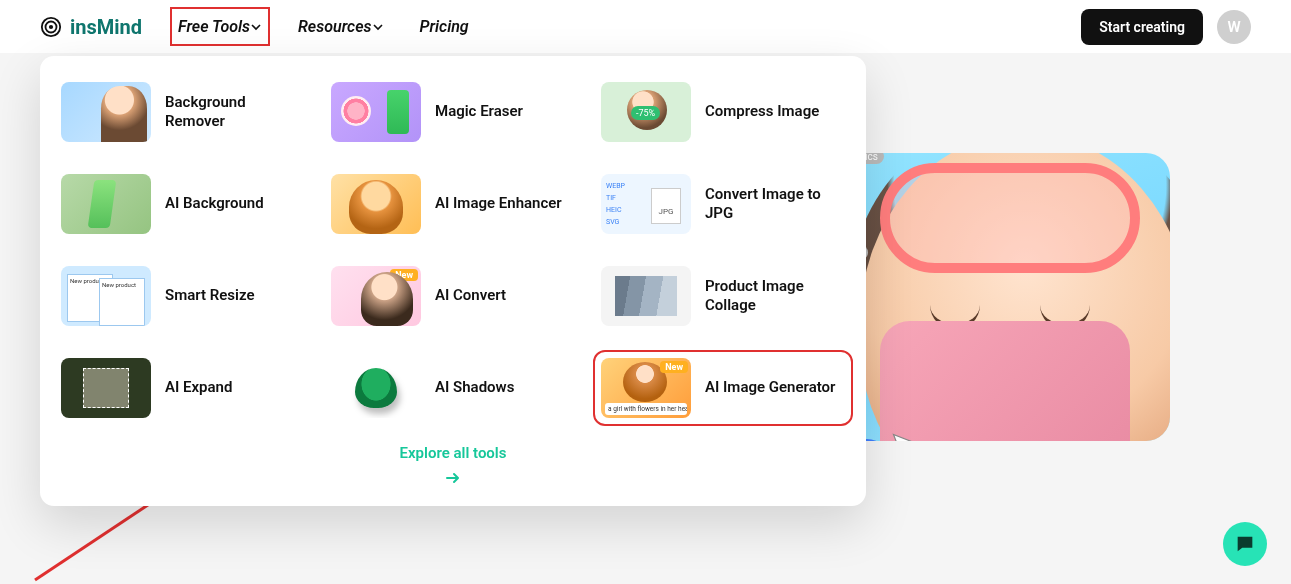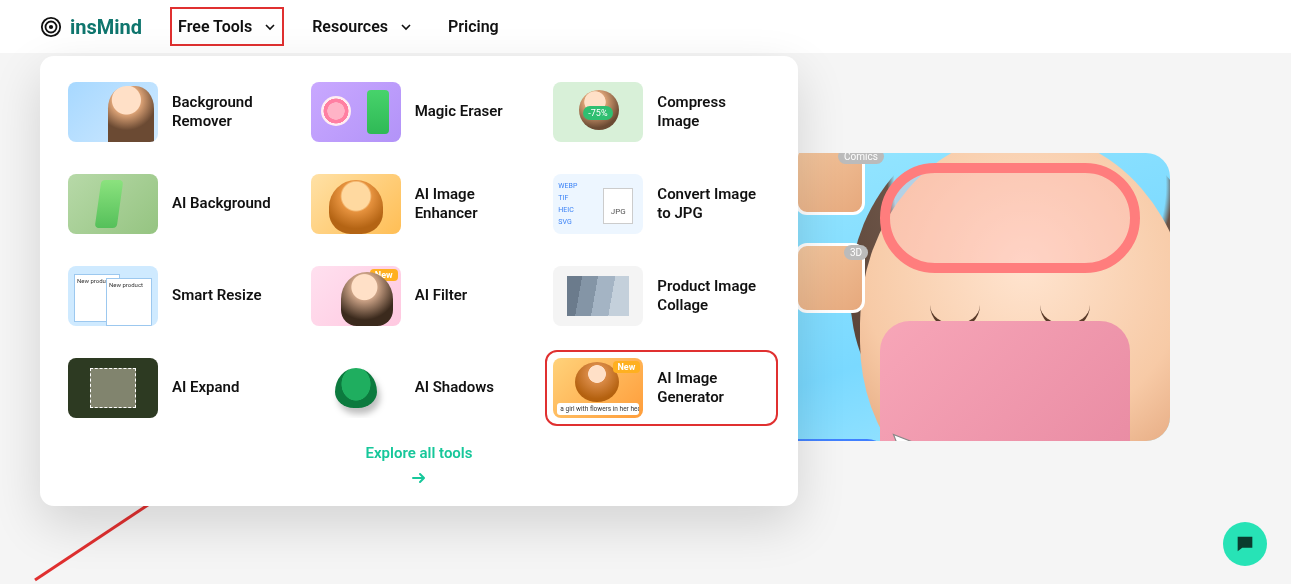--- a/index.html
+++ b/index.html
@@ -3,21 +3,21 @@
 <meta charset="utf-8">
 <style>
   * { margin: 0; padding: 0; box-sizing: border-box; font-family: -apple-system, BlinkMacSystemFont, "Segoe UI", Roboto, Arial, sans-serif; }
   body { width: 1291px; height: 584px; overflow: hidden; background: #fff; position: relative; }
 
   
   .header { height: 53px; display: flex; align-items: center; padding: 0 40px; background: #fff; position: relative; z-index: 5; }
   .logo { display: flex; align-items: center; gap: 8px; font-weight: 700; font-size: 20px; color: #0f766e; }
   .logo svg { width: 22px; height: 22px; }
   .nav { display: flex; align-items: center; gap: 24px; margin-left: 30px; }
-  .nav-item { display: flex; align-items: center; gap: 12px; font-size: 16px; font-weight: 600; color: #111; cursor: pointer; padding: 8px 6px; }
+  .nav-item { display: flex; align-items: center; gap: 0; font-size: 16px; font-weight: 600; color: #111; cursor: pointer; padding: 8px 6px; font-style: italic; }
   .nav-item.highlighted { outline: 2px solid #e03030; outline-offset: 0; }
   .chev { width: 12px; height: 12px; }
   .header-right { margin-left: auto; display: flex; align-items: center; gap: 14px; }
   .start-btn { background: #111; color: #fff; border: none; border-radius: 8px; padding: 10px 18px; font-size: 14px; font-weight: 600; cursor: pointer; }
   .avatar { width: 34px; height: 34px; border-radius: 50%; background: #cfcfcf; color: #fff; display: flex; align-items: center; justify-content: center; font-weight: 600; font-size: 15px; }
 
   
   .page-bg { position: absolute; top: 53px; left: 0; right: 0; bottom: 0; background: #f5f5f5; }
   .hero { position: absolute; left: 660px; top: 100px; width: 510px; height: 288px; border-radius: 24px; background: linear-gradient(160deg,#9be8ff,#7ad9ff 60%,#a8e9ff); overflow: hidden; }
   .hero-face { position:absolute; right:-20px; top:-20px; width:330px; height:380px; border-radius:50% 50% 45% 45%; background: radial-gradient(circle at 50% 35%, #ffe4cf 0%, #f7caa6 55%, #e9b088 75%); }
@@ -33,21 +33,21 @@
   .cursor-arrow{position:absolute;left:230px;top:278px;width:28px;height:28px;}
   .mini-card{position:absolute;width:70px;height:70px;border-radius:12px;background:linear-gradient(135deg,#f4c8a0,#e6a87c);border:3px solid #fff;}
   .mini1{left:135px;top:-8px;} .mini2{left:135px;top:90px;}
   .tag{position:absolute;background:#bbb;color:#fff;font-size:10px;padding:2px 6px;border-radius:8px;}
   .tag1{left:178px;top:-4px;} .tag2{left:184px;top:92px;}
 
   .try-btn { position:absolute; left:142px; top:445px; width:203px; height:42px; background:#27e3b6; color:#111; border:none; border-radius:8px; font-size:15px; font-weight:600; cursor:pointer; z-index:4; }
   .red-arrow { position:absolute; left:30px; top:465px; width:180px; height:120px; z-index:4; pointer-events:none; }
 
   
-  .dropdown { position:absolute; left:40px; top:56px; width:758px; background:#fff; border-radius:14px; box-shadow:0 18px 50px rgba(0,0,0,.14); padding:22px 24px 20px; z-index:10; }
+  .dropdown { position:absolute; left:40px; top:56px; width:826px; background:#fff; border-radius:14px; box-shadow:0 18px 50px rgba(0,0,0,.14); padding:22px 17px 20px; z-index:10; }
   .dd-grid { display:grid; grid-template-columns:repeat(3, 1fr); column-gap:18px; row-gap:24px; }
   .dd-item { display:flex; align-items:center; gap:14px; cursor:pointer; border-radius:8px; padding:4px; }
   .dd-item.highlighted { outline:2px solid #e03030; outline-offset:2px; }
   .thumb { width:90px; height:60px; border-radius:8px; flex-shrink:0; position:relative; overflow:hidden; }
   .dd-label { font-size:15px; font-weight:600; color:#111; line-height:1.3; }
   .badge-new { position:absolute; top:3px; right:3px; background:#ffb020; color:#fff; font-size:9px; font-weight:700; padding:1px 5px; border-radius:4px; }
   .explore { display:flex; align-items:center; gap:8px; margin-top:22px; color:#16c79a; font-weight:600; font-size:15px; cursor:pointer;flex-direction:column; }
   .explore svg{width:16px;height:16px;}
 
   
@@ -92,20 +92,24 @@
       <span>Resources</span>
       <svg class="chev" viewBox="0 0 12 12">
           <path d="M2 4l4 4 4-4" fill="none" stroke="#111" stroke-width="1.6"></path>
         </svg>
     </div>
     <div class="nav-item">
       <span>Pricing</span>
     </div>
   </div>
 
+  <div class="header-right">
+    <button class="start-btn">Start creating</button>
+    <div class="avatar">W</div>
+  </div>
 </div>
 
 <div class="page-bg">
   <div class="hero">
     <div class="hero-hair"></div>
     <div class="hero-face"></div>
     <div class="hero-goggles"></div>
     <div class="hero-eyes"></div>
     <div class="hero-smile"></div>
     <div class="hero-collar"></div>
@@ -162,21 +166,21 @@
     </div>
 
     <div class="dd-item">
       <div class="thumb t-resize"></div>
       <span class="dd-label">Smart Resize</span>
     </div>
     <div class="dd-item">
       <div class="thumb t-filter">
           <span class="badge-new">New</span>
         </div>
-      <span class="dd-label">AI Filter</span>
+      <span class="dd-label">AI Convert</span>
     </div>
     <div class="dd-item">
       <div class="thumb t-collage"></div>
       <span class="dd-label">Product Image Collage</span>
     </div>
 
     <div class="dd-item">
       <div class="thumb t-expand"></div>
       <span class="dd-label">AI Expand</span>
     </div>

